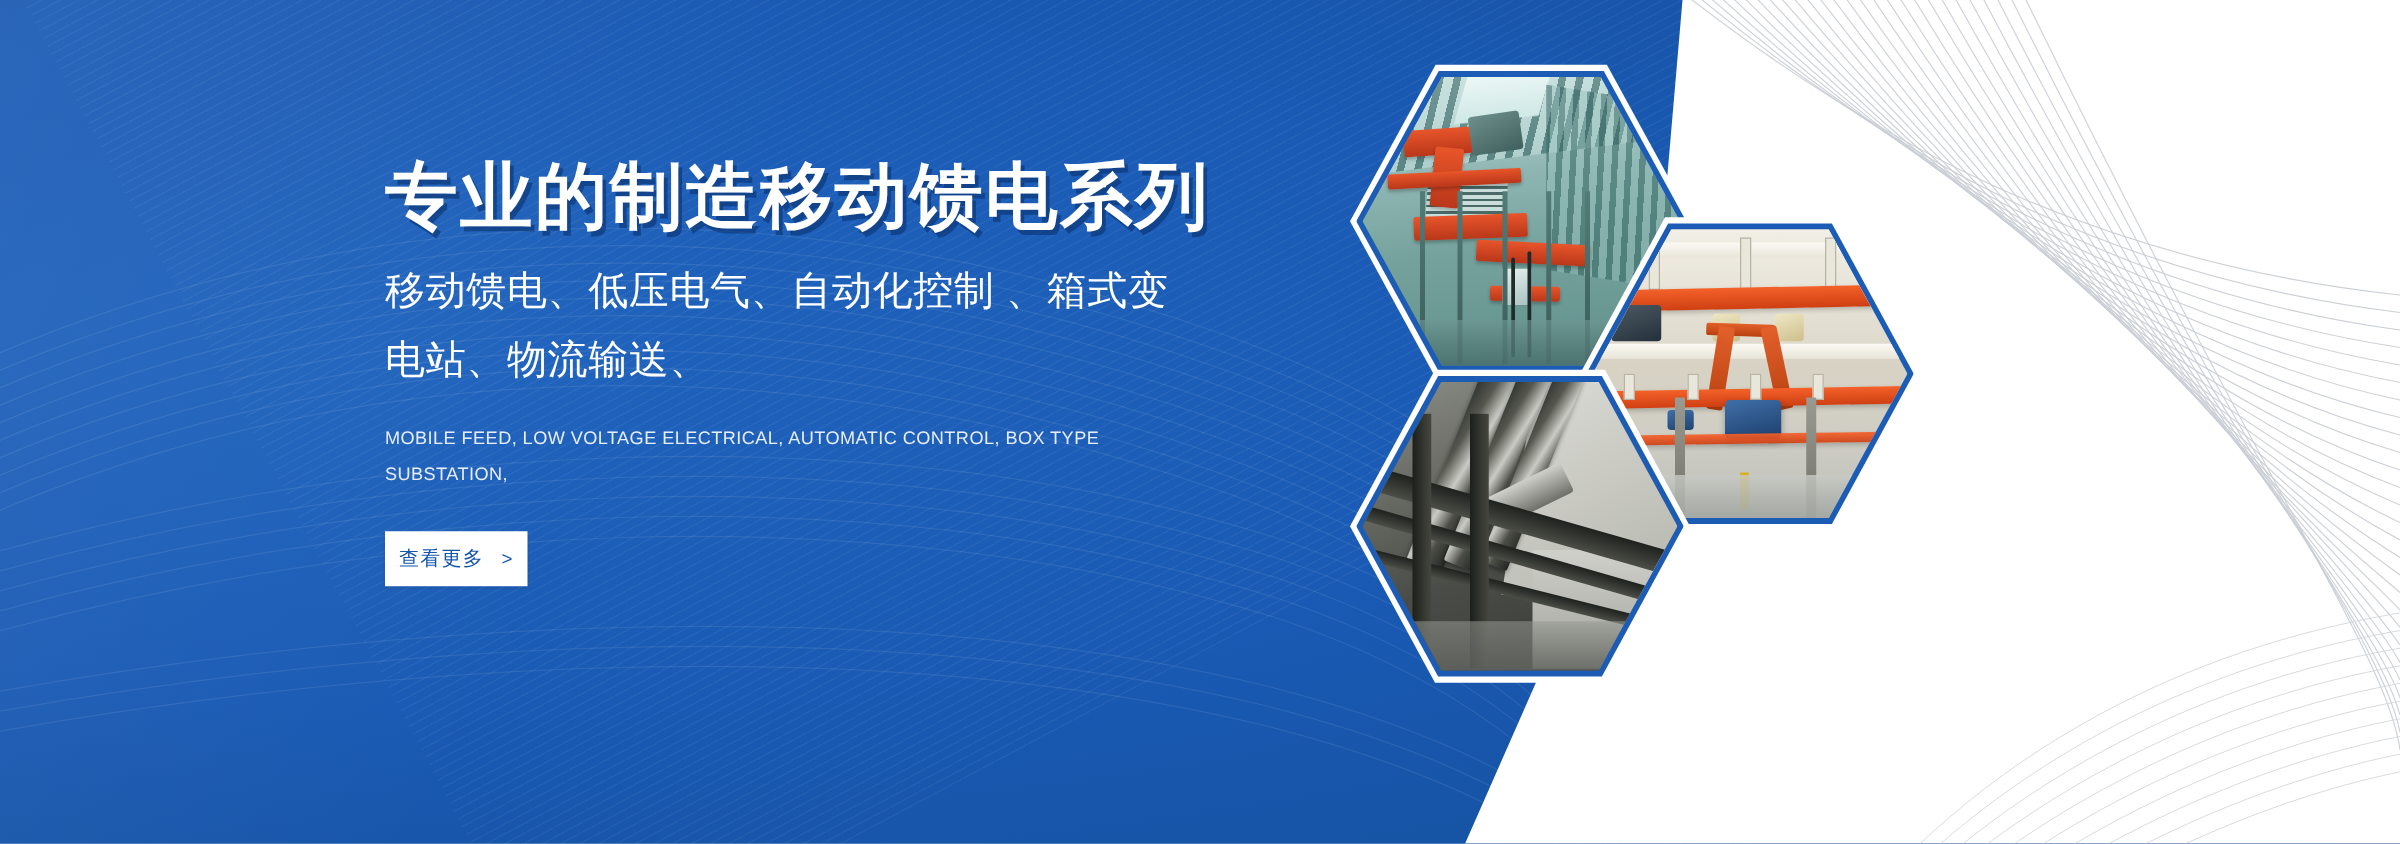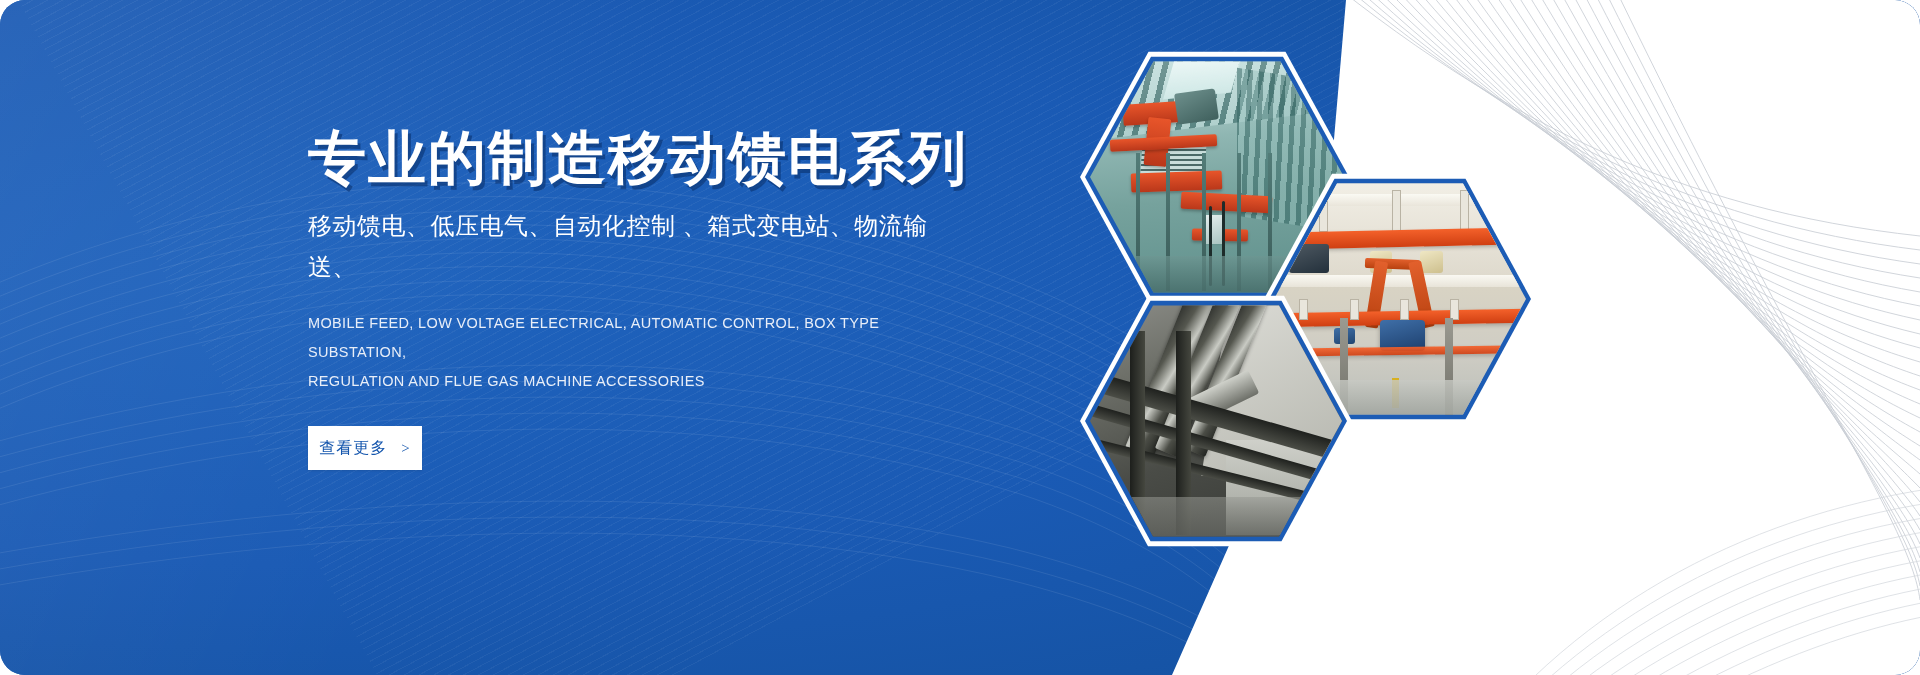--- a/index.html
+++ b/index.html
@@ -10,21 +10,20 @@
   body {
     font-family: "Liberation Sans", "DejaVu Sans", sans-serif;
   }
 
   .banner {
     position: relative;
     width: 1920px;
     height: 675px;
     overflow: hidden;
     background: #1556ad;
-    border-radius: 25px;
   }
 
   
   .bg-base {
     position: absolute;
     inset: 0;
     background:
       radial-gradient(130% 110% at 18% 42%, #1f63bd 0%, #1a5ab4 38%, #14519f 72%, #104890 100%);
   }
 
@@ -81,54 +80,54 @@
     font-weight: bold;
     color: #ffffff;
     letter-spacing: 2px;
     line-height: 1.12;
     margin: 0 0 14px 0;
     text-shadow: 3px 4px 0 rgba(8,46,104,0.55);
     white-space: nowrap;
   }
 
   .subtitle {
-    font-size: 24px;
+    font-size: 32px;
     color: #ffffff;
     line-height: 1.72;
     margin: 0 0 22px 0;
     letter-spacing: 0.5px;
     font-weight: 400;
   }
   .subtitle .sub-line { display: block; }
 
   .eng {
     font-size: 14.5px;
     color: #e8eef8;
     line-height: 2.0;
     letter-spacing: 0.35px;
     margin: 0 0 30px 0;
     font-weight: 400;
   }
-  .eng .eng-line { display: block; }
+  .eng .eng-line { display: block; margin-top: 11px; }
 
   .more-btn {
     display: inline-flex;
     align-items: center;
     justify-content: center;
     gap: 14px;
     width: 114px;
     height: 44px;
     background: #ffffff;
     color: #1556ad;
     font-size: 16px;
     letter-spacing: 1px;
     border: none;
     cursor: pointer;
     box-shadow: 0 1px 2px rgba(0,0,0,0.10);
-    font-family: Liberation Serif, serif;
+    font-family: Liberation Sans, sans-serif;
     padding: 0 6px;
   }
   .more-btn .btn-label { white-space: nowrap; }
   .more-btn .btn-arrow { font-size: 15px; line-height: 1; }
 
   
   .hex-cluster {
     position: absolute;
     left: 1060px;
     top: 0;
@@ -509,21 +508,20 @@
   <div class="content">
 
     <h1 class="title">专业的制造移动馈电系列</h1>
 
     <div class="subtitle">
       <span class="sub-line">移动馈电、低压电气、自动化控制 、箱式变电站、物流输送、</span>
     </div>
 
     <div class="eng">
       <span class="eng-line">MOBILE FEED, LOW VOLTAGE ELECTRICAL, AUTOMATIC CONTROL, BOX TYPE SUBSTATION,</span>
-      <span class="eng-line">REGULATION AND FLUE GAS MACHINE ACCESSORIES</span>
     </div>
 
     <button class="more-btn">
       <span class="btn-label">查看更多</span>
       <span class="btn-arrow">&gt;</span>
     </button>
 
   </div>
 
 </div>

